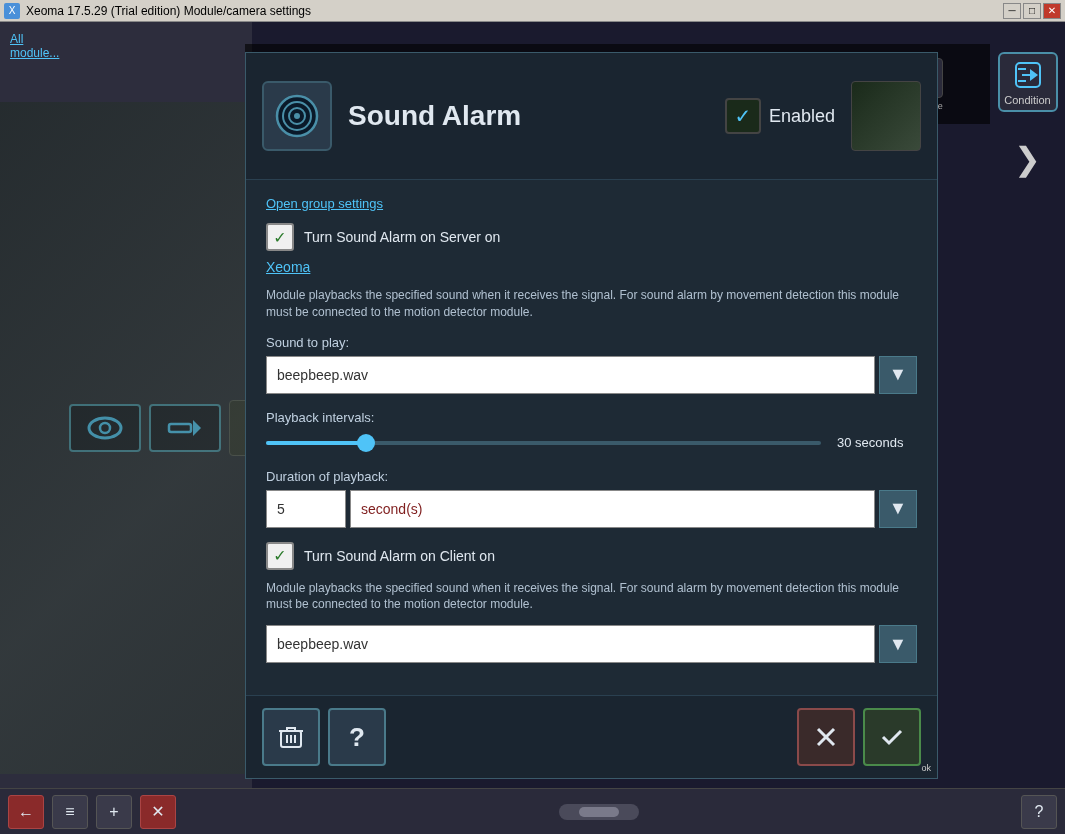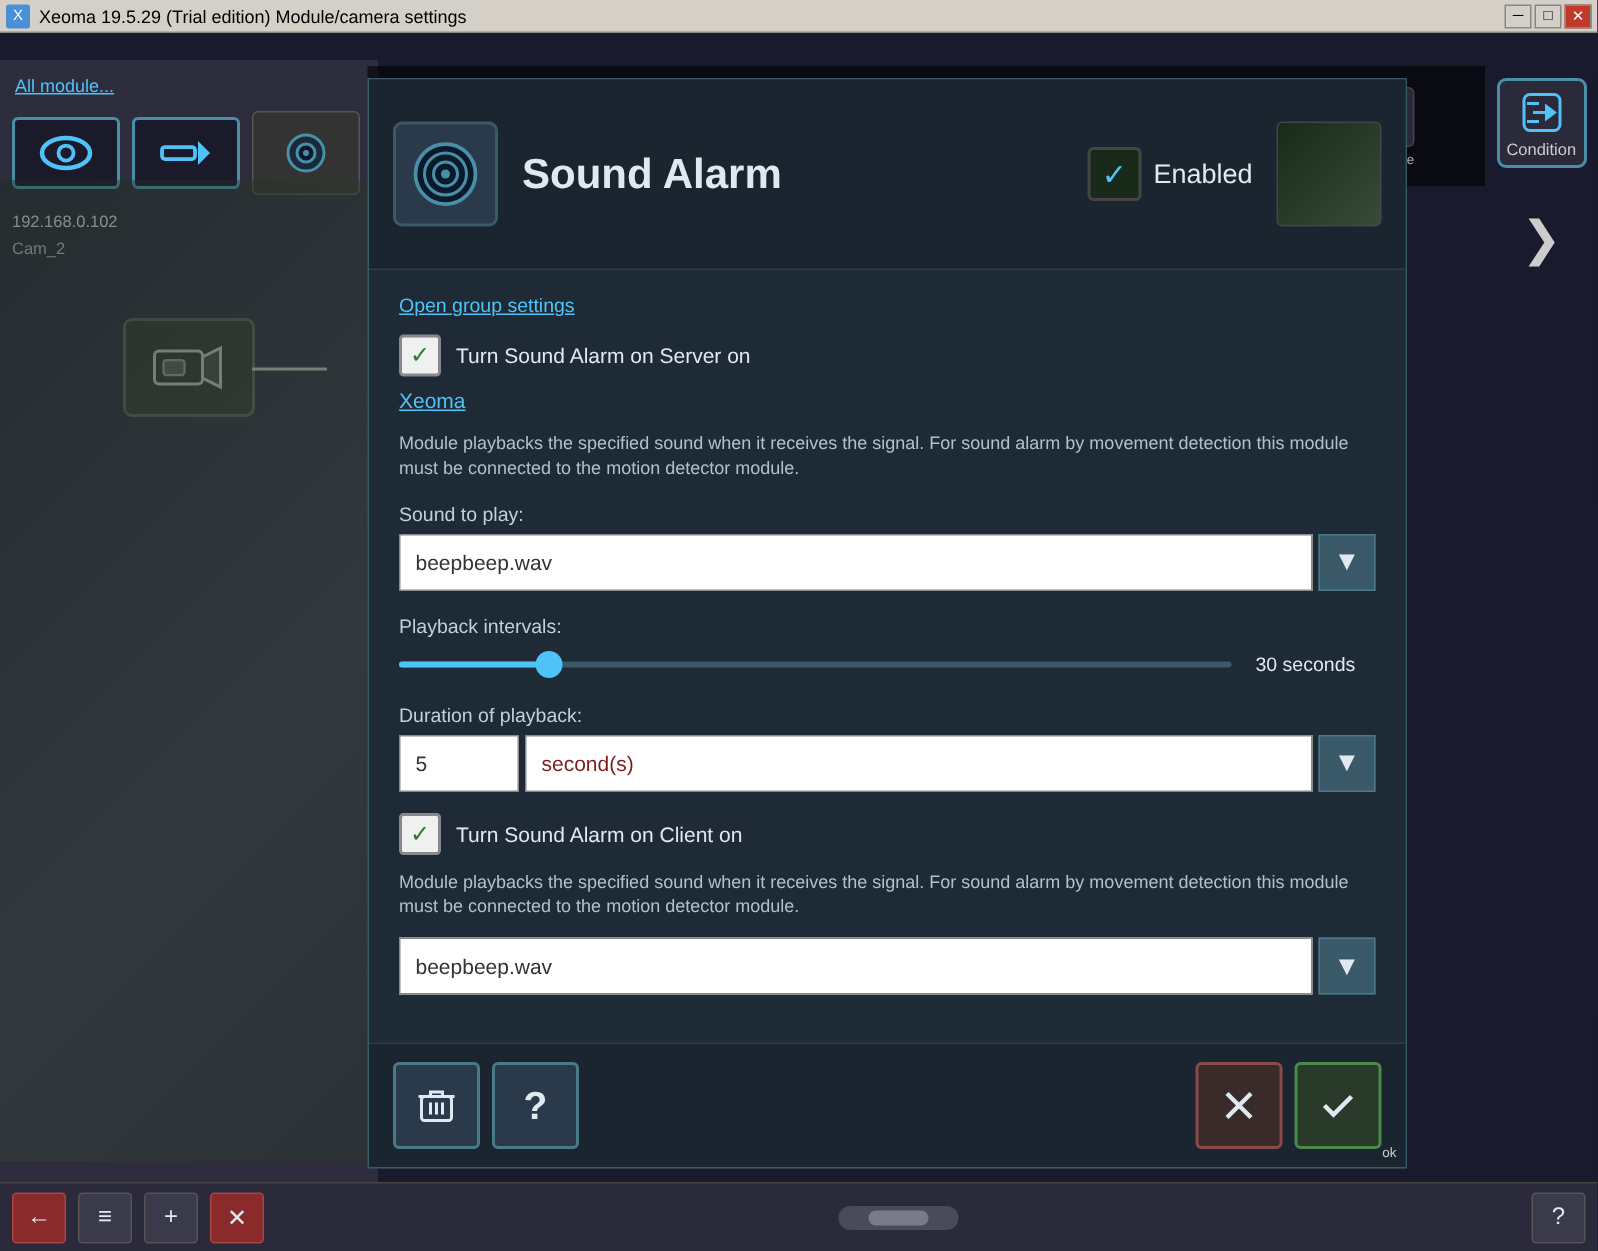--- a/index.html
+++ b/index.html
@@ -62,26 +62,25 @@
       display: flex;
       height: calc(834px - 22px);
       position: relative;
     }
 
     
     .sidebar {
       width: 252px;
       background: #2d2d3d;
       display: flex;
-      flex-direction: column;
+      flex-direction: row;
       padding: 8px;
       gap: 8px;
       position: relative;
       overflow: hidden;
-      margin-top: 18px;
     }
 
     .all-modules-link {
       color: #4fc3f7;
       font-size: 12px;
       text-decoration: underline;
       cursor: pointer;
       padding: 2px;
     }
 
@@ -602,21 +601,21 @@
     }
   </style>
 </head>
 <body>
 
 <div class="title-bar">
   <div class="title-bar-left">
     <div class="title-bar-icon">
       <span>X</span>
     </div>
-    <span>Xeoma 19.5.29 (Trial edition) Module/camera settings</span>
+    <span>Xeoma 17.5.29 (Trial edition) Module/camera settings</span>
   </div>
   <div class="title-bar-controls">
     <button class="title-btn">─</button>
     <button class="title-btn">□</button>
     <button class="title-btn close">✕</button>
   </div>
 </div>
 
 <div class="main-area">
 

